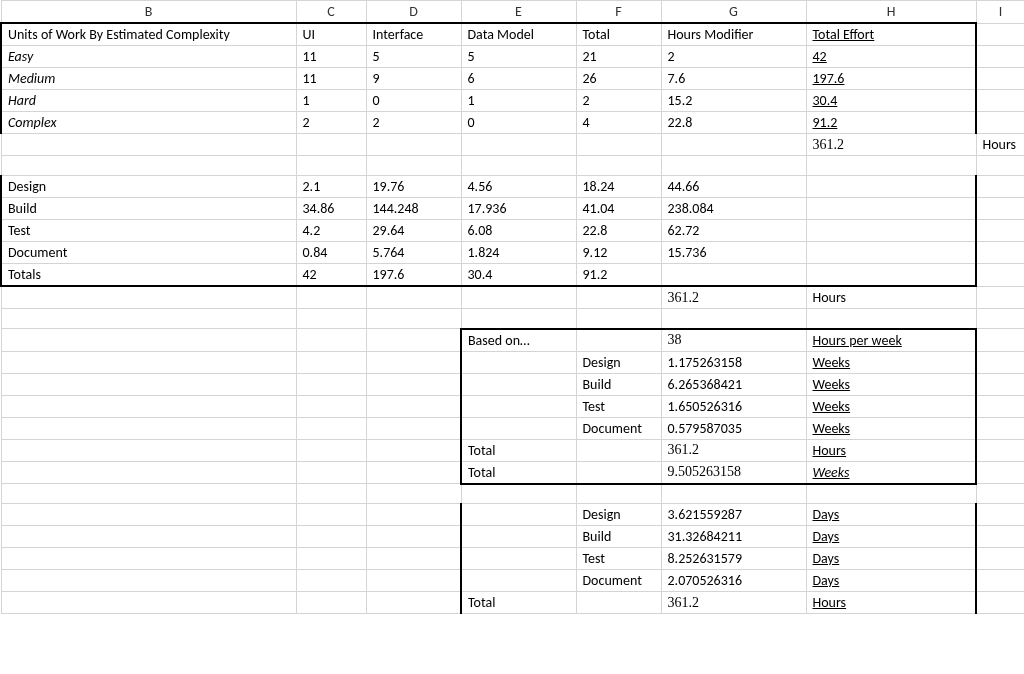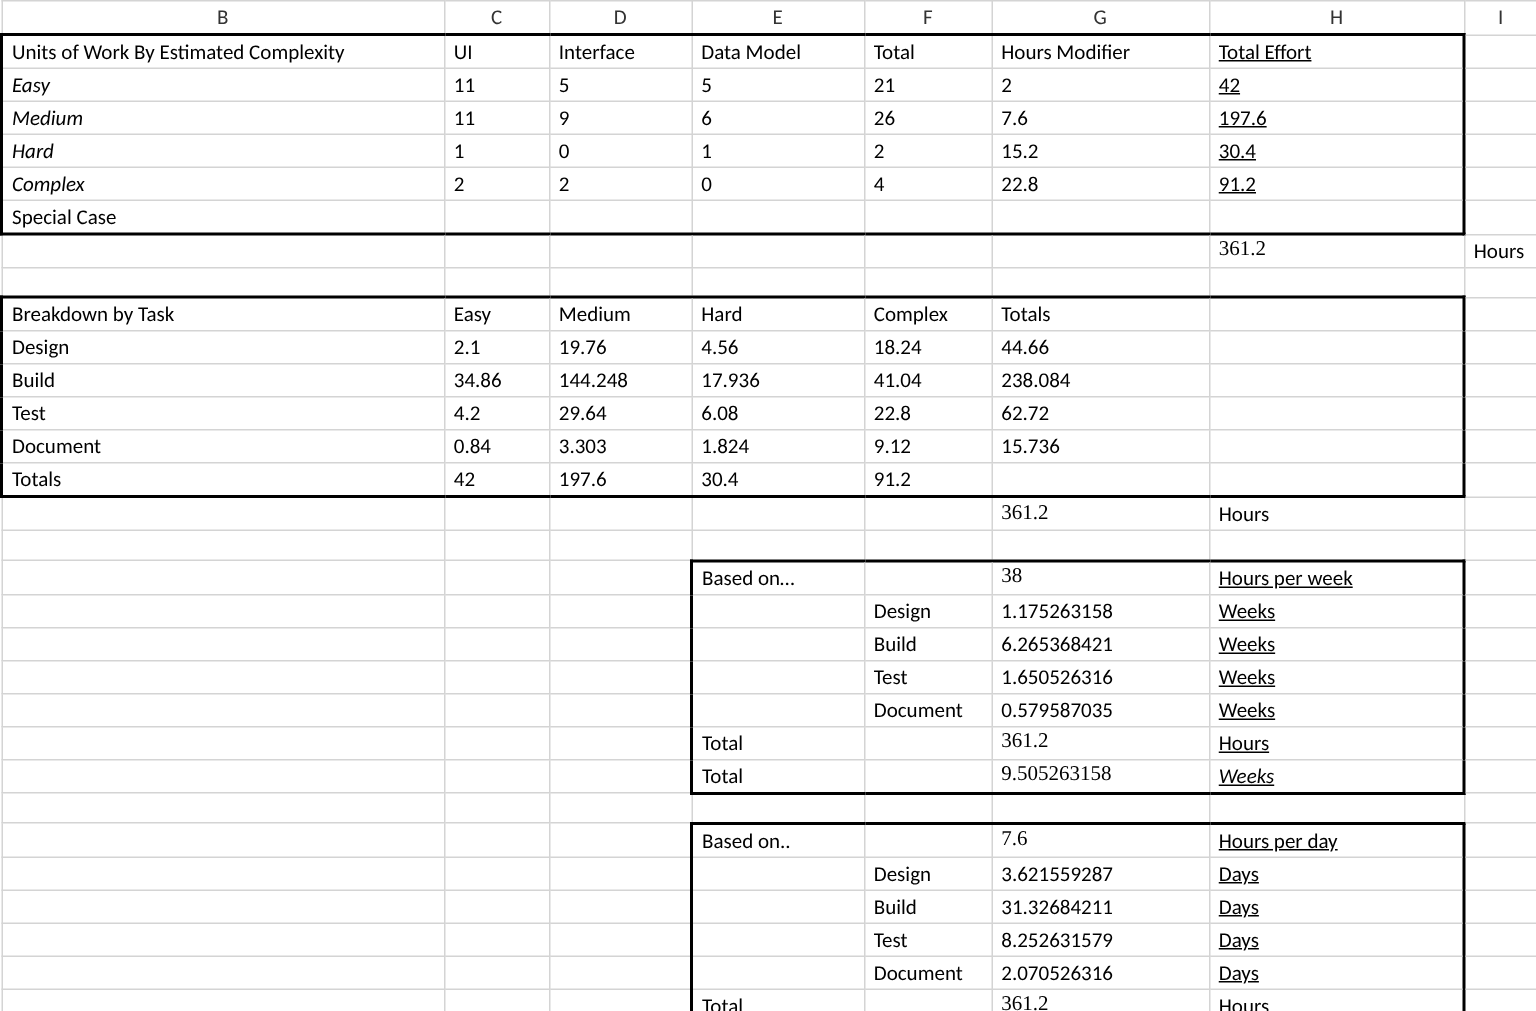--- a/index.html
+++ b/index.html
@@ -121,30 +121,20 @@
     <td class="italic indent bl">Complex</td>
     <td class="center">2</td>
     <td class="center">2</td>
     <td class="center">0</td>
     <td class="center">4</td>
     <td class="center">22.8</td>
     <td class="center br">91.2</td>
     <td></td>
   </tr>
   <tr>
-    <td class="indent bl bb">Special Case</td>
-    <td class="bb"></td>
-    <td class="bb"></td>
-    <td class="bb"></td>
-    <td class="bb"></td>
-    <td class="bb"></td>
-    <td class="bb br"></td>
-    <td></td>
-  </tr>
-  <tr>
     <td></td>
     <td></td>
     <td></td>
     <td></td>
     <td></td>
     <td></td>
     <td class="bold right">361.2</td>
     <td class="bold">Hours</td>
   </tr>
 
@@ -152,30 +142,20 @@
         <td></td>
         <td></td>
         <td></td>
         <td></td>
         <td></td>
         <td></td>
         <td></td>
         <td></td>
       </tr>
 
-  <tr>
-    <td class="bold bt bl">Breakdown by Task</td>
-    <td class="bold center bt">Easy</td>
-    <td class="bold center bt">Medium</td>
-    <td class="bold center bt">Hard</td>
-    <td class="bold center bt">Complex</td>
-    <td class="bold center bt">Totals</td>
-    <td class="bt br"></td>
-    <td></td>
-  </tr>
   <tr>
     <td class="indent bl">Design</td>
     <td class="center">2.1</td>
     <td class="center">19.76</td>
     <td class="center">4.56</td>
     <td class="center">18.24</td>
     <td class="center">44.66</td>
     <td class="br"></td>
     <td></td>
   </tr>
@@ -195,21 +175,21 @@
     <td class="center">29.64</td>
     <td class="center">6.08</td>
     <td class="center">22.8</td>
     <td class="center">62.72</td>
     <td class="br"></td>
     <td></td>
   </tr>
   <tr>
     <td class="indent bl">Document</td>
     <td class="center">0.84</td>
-    <td class="center">3.303</td>
+    <td class="center">5.764</td>
     <td class="center">1.824</td>
     <td class="center">9.12</td>
     <td class="center">15.736</td>
     <td class="br"></td>
     <td></td>
   </tr>
   <tr>
     <td class="bold indent bl bb">Totals</td>
     <td class="center bb">42</td>
     <td class="center bb">197.6</td>
@@ -320,30 +300,20 @@
         <td></td>
         <td></td>
         <td></td>
         <td></td>
       </tr>
 
   <tr>
     <td></td>
         <td></td>
         <td></td>
-    <td class="bt bl">Based on..</td>
-    <td class="bt"></td>
-    <td class="right bt">7.6</td>
-    <td class="bt br">Hours per day</td>
-    <td></td>
-  </tr>
-  <tr>
-    <td></td>
-        <td></td>
-        <td></td>
     <td class="bl"></td>
     <td>Design</td>
     <td>3.621559287</td>
     <td class="br">Days</td>
     <td></td>
   </tr>
   <tr>
     <td></td>
         <td></td>
         <td></td>

